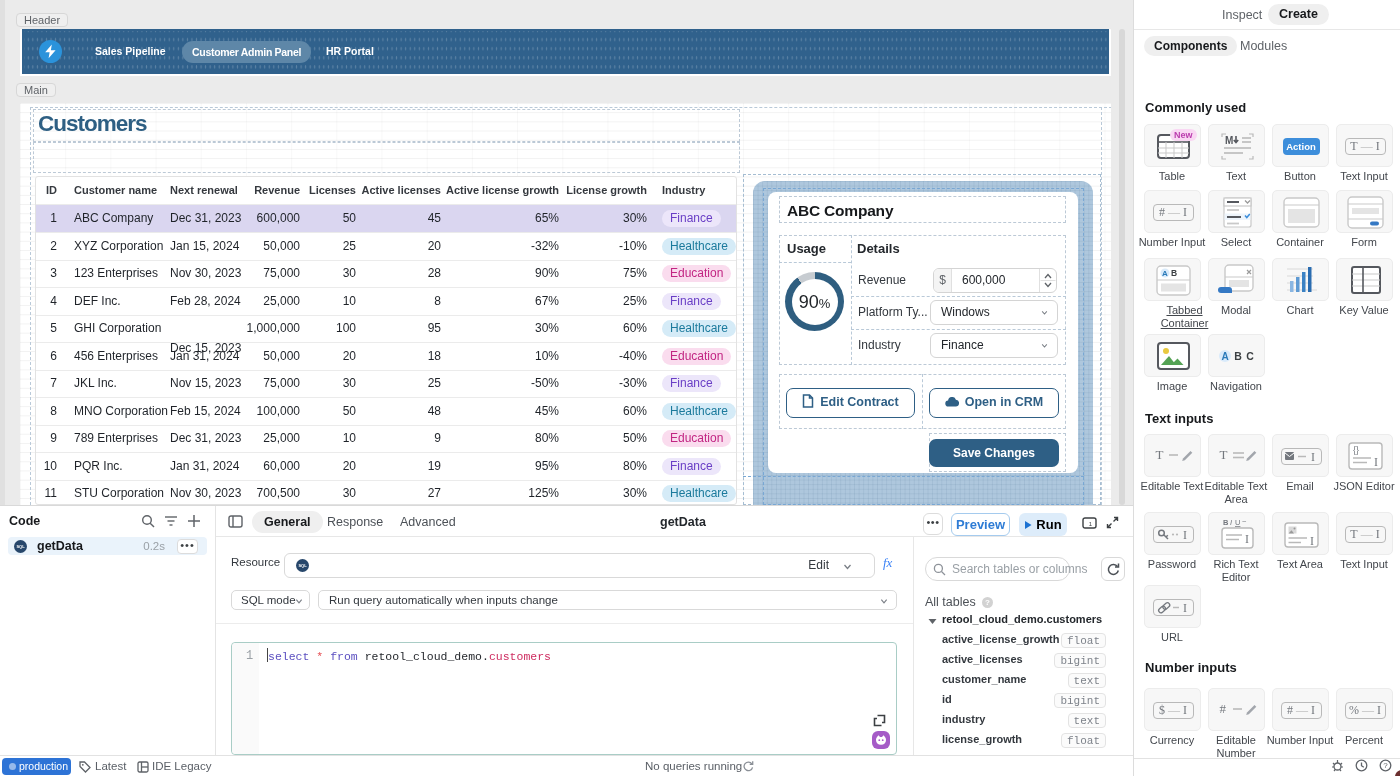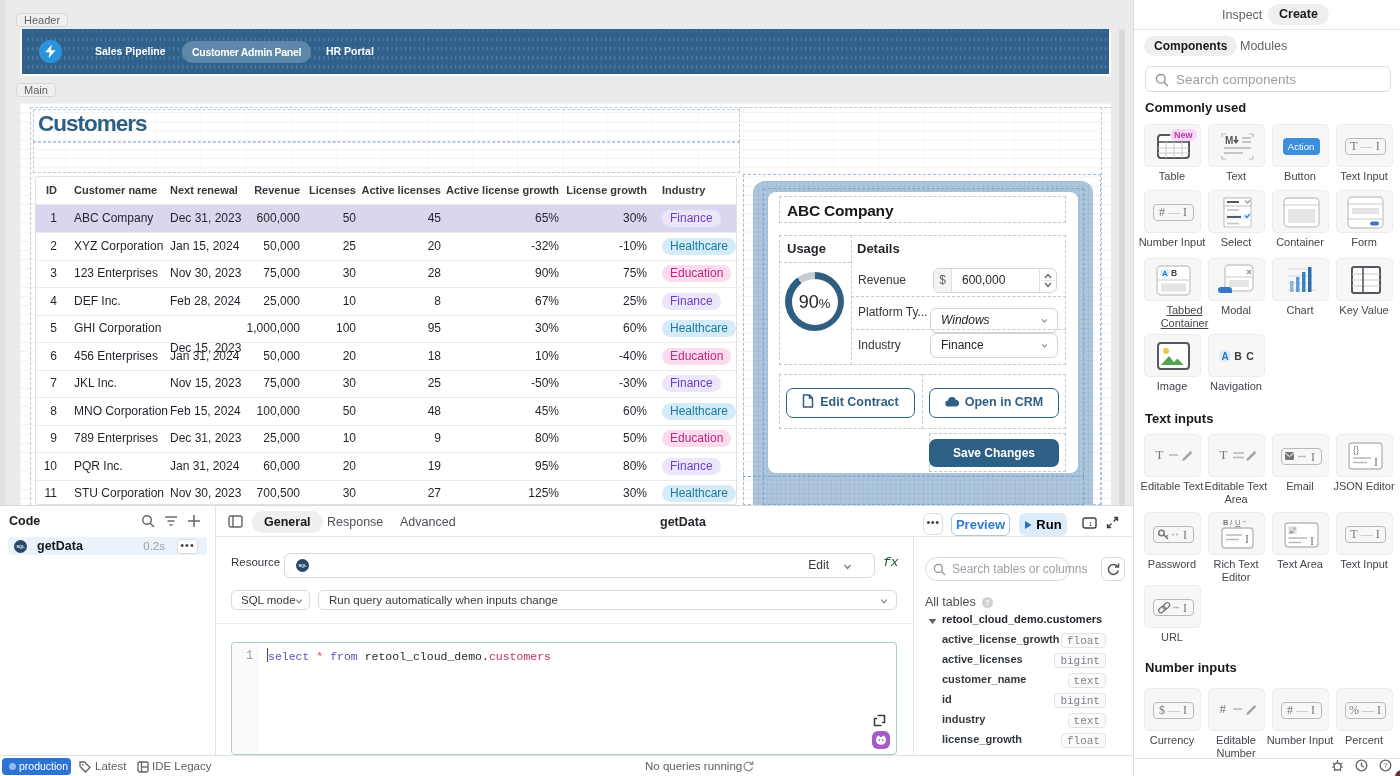--- a/index.html
+++ b/index.html
@@ -262,21 +262,21 @@
       <div style="position:absolute; right:0; top:0; width:17px; height:23px; border-left:1px solid #e0e0e0;">
         <svg width="16" height="23" viewBox="0 0 16 23">
             <path d="M5 9 L8 5.5 L11 9" fill="none" stroke="#5f6368" stroke-width="1.3"></path>
             <path d="M5 14 L8 17.5 L11 14" fill="none" stroke="#5f6368" stroke-width="1.3"></path>
             <line x1="0.5" y1="11.5" x2="15.5" y2="11.5" stroke="#e0e0e0" stroke-width="1"></line>
           </svg>
       </div>
     </div>
     <div class="dashh" style="left:83px; top:104px; width:215px;"></div>
     <div class="fldlab" style="left:90px; top:113px;">Platform Ty...</div>
-    <div class="selbox" style="left:162px; top:116px; width:128px;font-style:italic;">Windows
+    <div class="selbox" style="left:162px; top:108px; width:128px;">Windows
       <svg class="chev" width="9" height="9" viewBox="0 0 9 9">
           <path d="M1.5 3 L4.5 6.5 L7.5 3" fill="none" stroke="#7a7f86" stroke-width="1.3"></path>
         </svg>
     </div>
     <div class="dashh" style="left:83px; top:137px; width:215px;"></div>
     <div class="fldlab" style="left:90px; top:146px;">Industry</div>
     <div class="selbox" style="left:162px; top:141px; width:128px;">Finance
       <svg class="chev" width="9" height="9" viewBox="0 0 9 9">
           <path d="M1.5 3 L4.5 6.5 L7.5 3" fill="none" stroke="#7a7f86" stroke-width="1.3"></path>
         </svg>
@@ -346,21 +346,21 @@
   </div>
   <div id="editorarea">
     <div style="position:absolute; left:231px; top:50px; font-size:11.5px; color:#33383e;">Resource</div>
     <div style="position:absolute; left:284px; top:47px; width:591px; height:25px; border:1px solid #d9d9d9; border-radius:6px; background:#fff;">
       <div style="position:absolute; left:11px; top:5px; width:13px; height:13px; border-radius:50%; background:#27476b; color:#fff; font-size:4px; font-weight:bold; text-align:center; line-height:13px;">SQL</div>
       <div style="position:absolute; right:45px; top:0; line-height:23px; font-size:12px; color:#33383e;">Edit</div>
       <svg style="position:absolute; right:22px; top:8px;" width="9" height="9" viewBox="0 0 9 9">
           <path d="M1.5 3 L4.5 6.5 L7.5 3" fill="none" stroke="#7a7f86" stroke-width="1.3"></path>
         </svg>
     </div>
-    <div style="position:absolute; left:883px; top:49px; font-size:13px; font-style:italic; color:#14532d; font-family:Liberation Mono, monospace;">fx</div>
+    <div style="position:absolute; left:883px; top:49px; font-size:13px; font-style:italic; color:#3b82f6; font-family:Liberation Serif, serif;">fx</div>
     <div style="position:absolute; left:231px; top:84px; width:79px; height:20px; border:1px solid #d9d9d9; border-radius:5px; background:#fff; line-height:18px; font-size:11.5px; color:#33383e; padding-left:9px;">SQL mode<svg style="position:absolute; right:6px; top:6px;" width="8" height="8" viewBox="0 0 9 9">
           <path d="M1.5 3 L4.5 6.5 L7.5 3" fill="none" stroke="#7a7f86" stroke-width="1.3"></path>
         </svg></div>
     <div style="position:absolute; left:318px; top:84px; width:579px; height:20px; border:1px solid #d9d9d9; border-radius:5px; background:#fff; line-height:18px; font-size:11.5px; color:#33383e; padding-left:10px;">Run query automatically when inputs change<svg style="position:absolute; right:8px; top:6px;" width="8" height="8" viewBox="0 0 9 9">
           <path d="M1.5 3 L4.5 6.5 L7.5 3" fill="none" stroke="#7a7f86" stroke-width="1.3"></path>
         </svg></div>
     <div style="position:absolute; left:216px; top:117px; width:697px; height:1px; background:#ececec;"></div>
     <div style="position:absolute; left:231px; top:136px; width:666px; height:113px; border:1px solid #a9cdc6; border-radius:4px; background:#fff;">
       <div style="position:absolute; left:0; top:0; width:27px; height:111px; background:#fafafa; border-radius:4px 0 0 4px;"></div>
       <div style="position:absolute; left:14px; top:6px; font-size:12px; color:#9aa0a6; font-family:'Liberation Mono',monospace;">1</div>
@@ -431,27 +431,20 @@
       <path d="M12.5 1.5 v3.5 h-3.5" fill="none" stroke="#8a8f96" stroke-width="1.5"></path>
     </svg>
 </div>
 
 <div id="sidebar">
   <div style="position:absolute; left:88px; top:8px; font-size:12.5px; color:#5f6368;">Inspect</div>
   <div style="position:absolute; left:134px; top:4px; height:21px; line-height:21px; padding:0 11px; background:#efefef; border-radius:12px; font-size:12.5px; font-weight:bold; color:#17191c;">Create</div>
   <div style="position:absolute; left:0; top:29px; width:267px; height:1px; background:#e7e7e7;"></div>
   <div style="position:absolute; left:10px; top:36px; height:20px; line-height:20px; padding:0 10px; background:#efefef; border-radius:13px; font-size:12px; font-weight:bold; color:#17191c;">Components</div>
   <div style="position:absolute; left:106px; top:39px; font-size:12.5px; color:#5f6368;">Modules</div>
-  <div style="position:absolute; left:11px; top:66px; width:246px; height:26px; border:1px solid #dcdcdc; border-radius:6px; background:#fff;">
-      <svg style="position:absolute; left:9px; top:6px;" width="14" height="14" viewBox="0 0 13 13">
-        <circle cx="5.4" cy="5.4" r="4" fill="none" stroke="#8d9299" stroke-width="1.3"></circle>
-        <line x1="8.5" y1="8.5" x2="12" y2="12" stroke="#8d9299" stroke-width="1.3"></line>
-      </svg>
-      <span style="position:absolute; left:30px; top:5px; font-size:13.5px; color:#9aa0a6;">Search components</span>
-    </div>
   <div class="sech" style="left:11px; top:100px;">Commonly used</div>
   <div class="card" style="left:9.5px; top:123.5px;"><svg width="57" height="43" viewBox="0 0 57 43">
         <rect x="13" y="10" width="31" height="23" rx="3" fill="#fff" stroke="#55585e" stroke-width="2"></rect>
         <line x1="13" y1="17" x2="44" y2="17" stroke="#55585e" stroke-width="1.6"></line>
         <line x1="13" y1="23" x2="44" y2="23" stroke="#c9c9c9" stroke-width="1"></line>
         <line x1="13" y1="28" x2="44" y2="28" stroke="#c9c9c9" stroke-width="1"></line>
         <line x1="21" y1="17" x2="21" y2="33" stroke="#c9c9c9" stroke-width="1"></line>
         <line x1="29" y1="17" x2="29" y2="33" stroke="#c9c9c9" stroke-width="1"></line>
         <line x1="37" y1="17" x2="37" y2="33" stroke="#c9c9c9" stroke-width="1"></line>
       </svg><div style="position:absolute; right:3px; top:4px; background:#f9d7f3; color:#bb3cae; font-size:9px; font-weight:bold; border-radius:7px; padding:1px 4px;">New</div></div>
@@ -460,21 +453,21 @@
         <path d="M13 12 v-3 h4 M40 9 h4 v3 M13 31 v3 h4 M40 34 h4 v-3" fill="none" stroke="#b9b9b9" stroke-width="1.2"></path>
         <text x="16" y="19" font-size="10" font-weight="bold" fill="#55585e">M</text>
         <path d="M27 11 v6 M24.8 15 l2.2 2.5 l2.2 -2.5" fill="none" stroke="#55585e" stroke-width="1.6"></path>
         <line x1="33" y1="13" x2="42" y2="13" stroke="#b9b9b9" stroke-width="1.6"></line>
         <line x1="33" y1="17" x2="42" y2="17" stroke="#b9b9b9" stroke-width="1.6"></line>
         <line x1="15" y1="23" x2="42" y2="23" stroke="#b9b9b9" stroke-width="1.6"></line>
         <line x1="15" y1="28" x2="34" y2="28" stroke="#b9b9b9" stroke-width="1.6"></line>
       </svg></div>
   <div class="clab" style="left:66.5px; top:170px;">Text</div>
   <div class="card" style="left:137.5px; top:123.5px;">
-      <div style="position:absolute; left:10px; top:13px; width:37px; height:17px; background:#3d8edb; border-radius:4px; color:#fff; font-size:9.5px; font-weight:normal; text-align:center; line-height:17px;">Action</div>
+      <div style="position:absolute; left:10px; top:13px; width:37px; height:17px; background:#3d8edb; border-radius:4px; color:#fff; font-size:9.5px; font-weight:bold; text-align:center; line-height:17px;">Action</div>
     </div>
   <div class="clab" style="left:130.5px; top:170px;">Button</div>
   <div class="card" style="left:201.5px; top:123.5px;">
       <div style="position:absolute; left:8px; top:13px; width:41px; height:17px; border:1.5px solid #b9b9b9; border-radius:4px;"></div>
       <div style="position:absolute; left:8px; top:13px; width:41px; height:17px; display:flex; align-items:center; justify-content:center; gap:3px; color:#74787e; font-family:'Liberation Serif',serif; font-size:12px;">
         <span>T</span>
         <span style="color:#b9b9b9;">—</span>
         <span>I</span>
       </div>
     </div>

